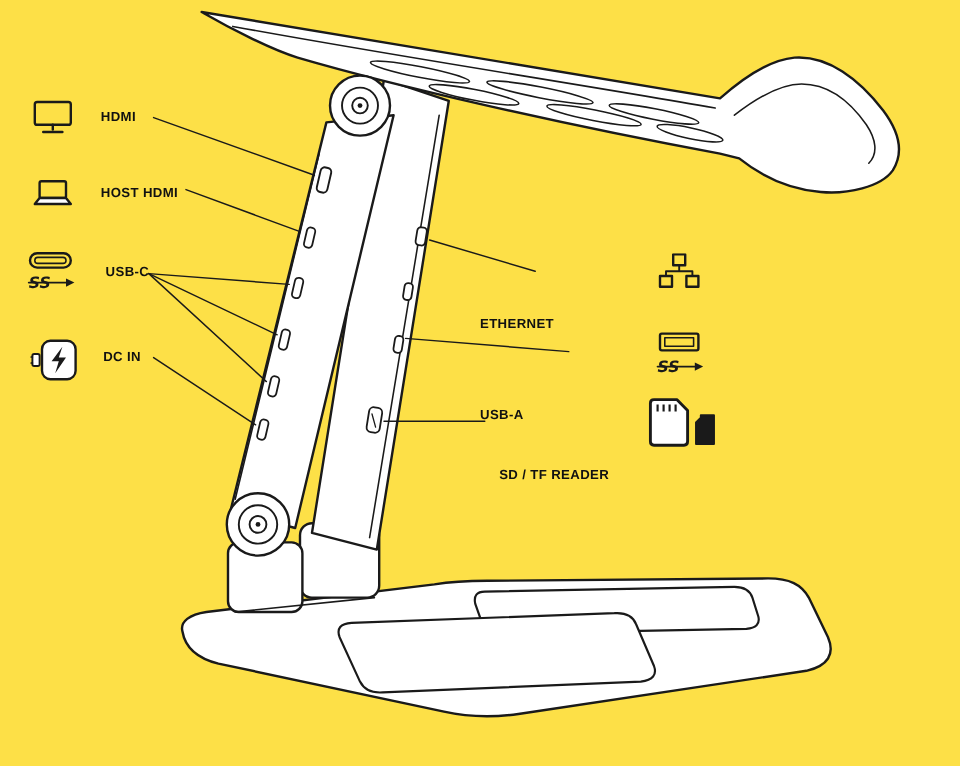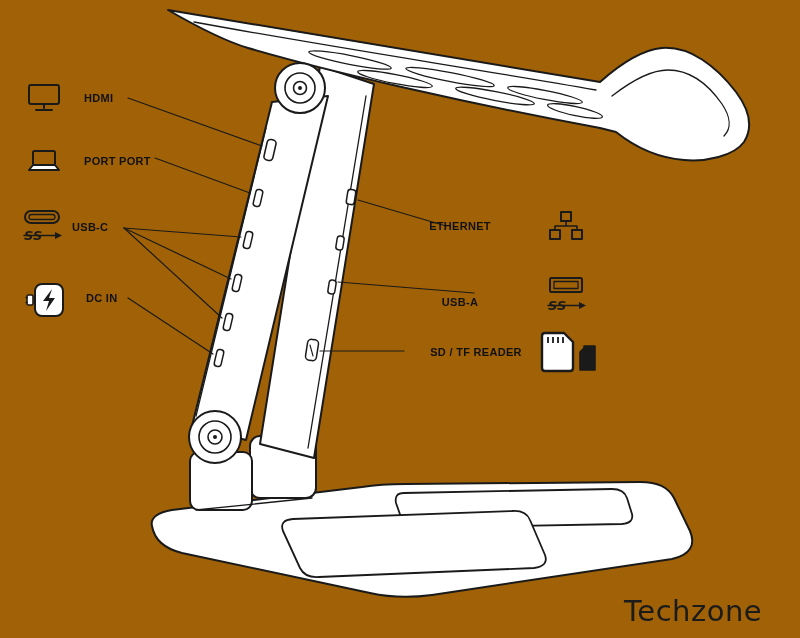--- a/index.html
+++ b/index.html
@@ -1,27 +1,27 @@
 <!DOCTYPE html>
 <html><head>
 <meta charset="utf-8">
 <style>
   html,body { margin:0; padding:0; }
   .diagram {
     position:relative; width:800px; height:638px;
-    background:#a16207; overflow:hidden;
+    background:#fde047; overflow:hidden;
     font-family:"Liberation Sans", sans-serif;
     text-decoration:underline;
   }
   .stand-svg { position:absolute; left:0; top:0; }
   .callout-label {
     position:absolute; font-size:11px; font-weight:700; color:#111111;
     letter-spacing:.3px; white-space:nowrap; line-height:12px;
   }
-  .callout-label.right-side { text-align:center; }
+  .callout-label.right-side { text-align:left;margin-top:44px; }
   .port-icon { position:absolute; }
   .brand {
     position:absolute; left:624px; top:594px;
     font-family:"DejaVu Sans", sans-serif; font-size:29px; font-weight:400;
     color:#1b1b1b; letter-spacing:.5px;
   }
 </style>
 </head>
 <body>
 
@@ -110,32 +110,32 @@
     </g>
   </svg>
   <div class="callout-label" style="left:84px; top:92px">HDMI</div>
 
   <svg class="port-icon" style="left:25px; top:149px" width="38" height="24" viewBox="0 0 38 24">
     <g fill="none" stroke="#1a1a1a" stroke-width="2" stroke-linecap="round" stroke-linejoin="round">
       <rect x="8" y="2" width="22" height="14" rx="1.5"></rect>
       <path d="M4,21 L34,21 L30,16 L8,16 Z" fill="#ffffff"></path>
     </g>
   </svg>
-  <div class="callout-label" style="left:84px; top:155px">PORT PORT</div>
+  <div class="callout-label" style="left:84px; top:155px">HOST HDMI</div>
 
   <svg class="port-icon" style="left:22px; top:208px" width="42" height="34" viewBox="0 0 42 34">
     <g fill="none" stroke="#1a1a1a" stroke-width="2" stroke-linecap="round" stroke-linejoin="round">
       <rect x="3" y="3" width="34" height="12" rx="6"></rect>
       <rect x="7" y="6.5" width="26" height="5" rx="2.5" stroke-width="1.3"></rect>
       <line x1="2" y1="27.5" x2="34" y2="27.5" stroke-width="1.6"></line>
       <path d="M33,24 L40,27.5 L33,31 Z" fill="#1a1a1a" stroke="none"></path>
       <text x="2" y="32" font-size="13" font-style="italic" font-weight="bold" font-family="DejaVu Sans, sans-serif" fill="#1a1a1a" stroke="none">SS</text>
     </g>
   </svg>
-  <div class="callout-label" style="left:72px; top:221px">USB-C</div>
+  <div class="callout-label" style="left:88px; top:221px">USB-C</div>
 
   <svg class="port-icon" style="left:25px; top:280px" width="42" height="40" viewBox="0 0 42 40">
     <g fill="none" stroke="#1a1a1a" stroke-width="2" stroke-linecap="round" stroke-linejoin="round">
       <rect x="10" y="4" width="28" height="32" rx="7" fill="#ffffff"></rect>
       <path d="M27,9 L18,21 L24,21 L21,31 L30,18 L24,18 Z" fill="#1a1a1a" stroke="none"></path>
       <rect x="2" y="15" width="6" height="10" rx="1.5" stroke-width="1.6" fill="#ffffff"></rect>
       <line x1="1" y1="17.5" x2="2" y2="17.5" stroke-width="1.4"></line>
       <line x1="1" y1="22.5" x2="2" y2="22.5" stroke-width="1.4"></line>
     </g>
   </svg>
@@ -169,15 +169,14 @@
       <g stroke-width="1.8">
         <line x1="12" y1="7" x2="12" y2="13"></line>
         <line x1="17" y1="7" x2="17" y2="13"></line>
         <line x1="22" y1="7" x2="22" y2="13"></line>
         <line x1="27" y1="7" x2="27" y2="13"></line>
       </g>
       <path d="M48,16 L59,16 L59,40 L44,40 L44,22 L48,18 Z" fill="#1a1a1a" stroke-width="1.6"></path>
     </g>
   </svg>
 
-  <div class="brand">Techzone</div>
 
 </div>
 
 </body></html>

